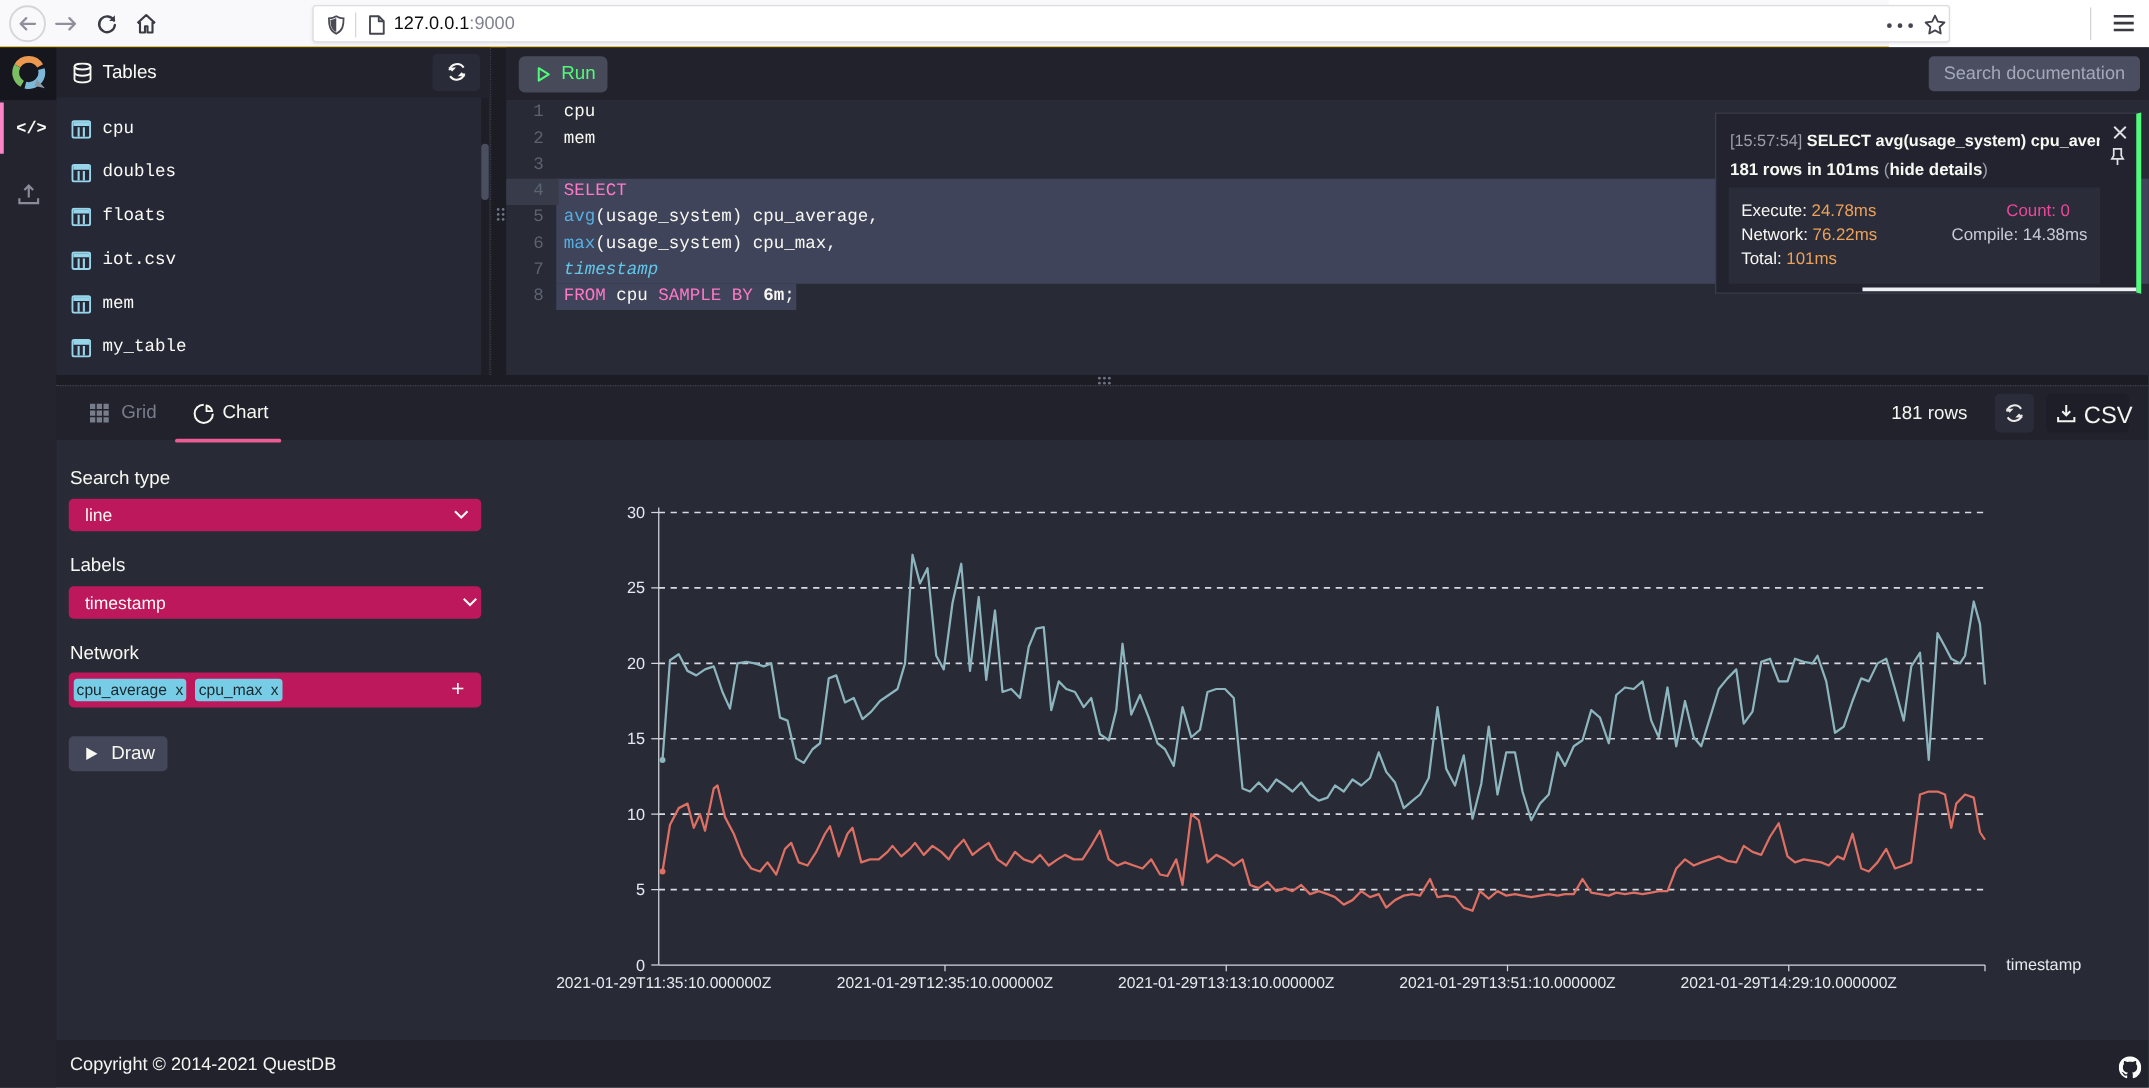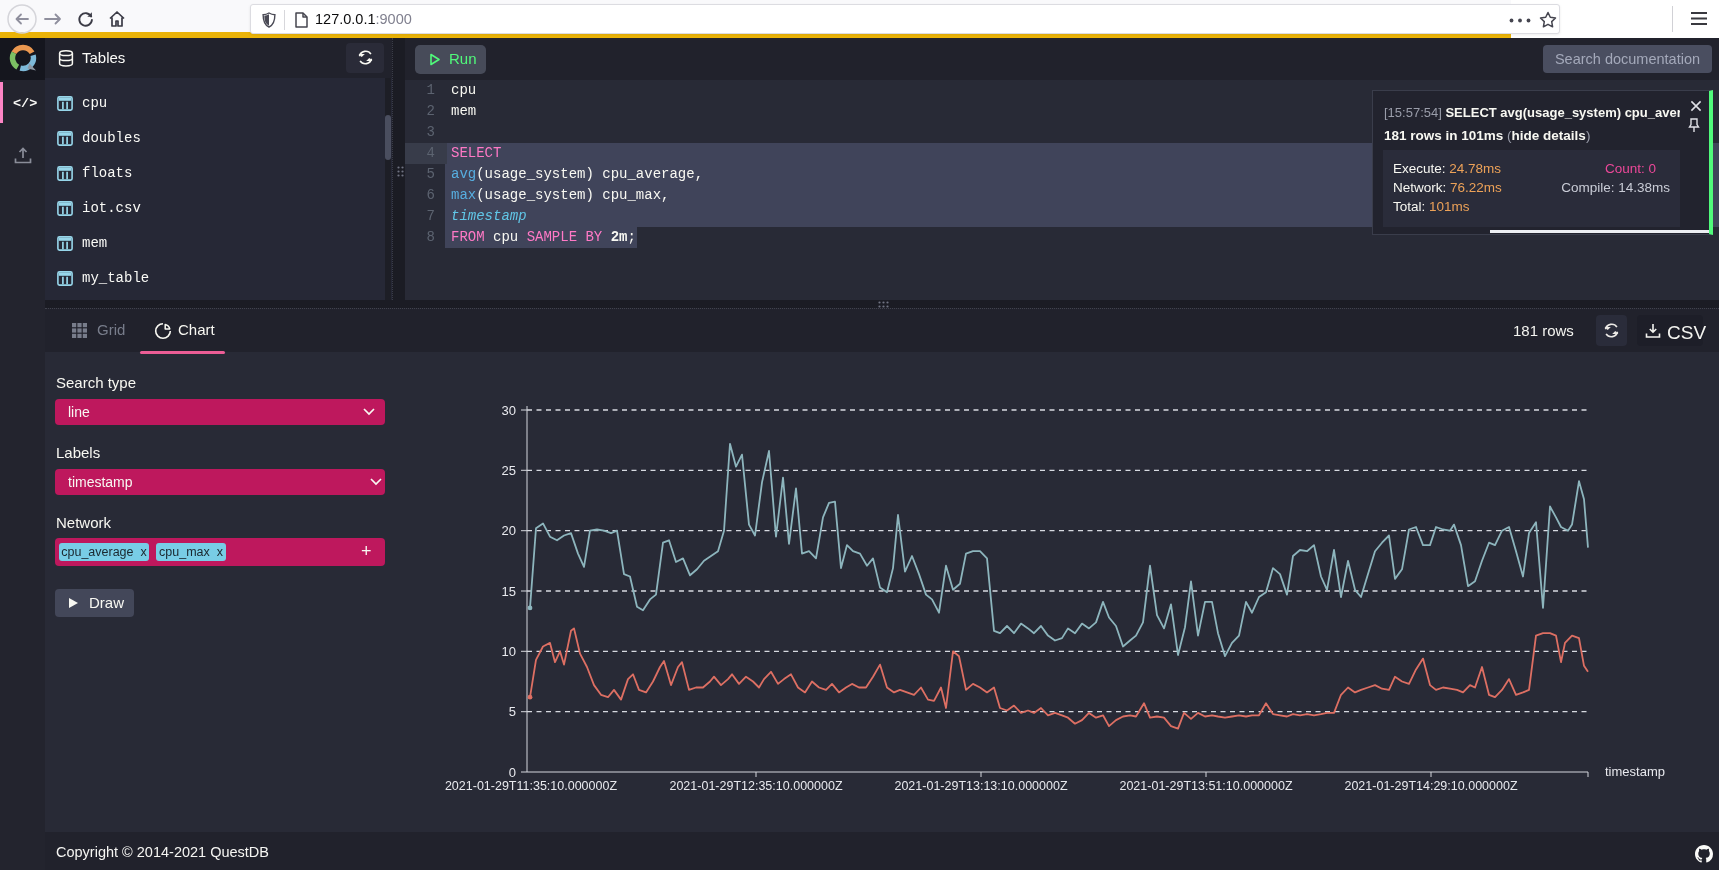--- a/index.html
+++ b/index.html
@@ -1,18 +1,18 @@
 <!DOCTYPE html>
 <html><head><meta charset="utf-8"><title>QuestDB Console</title>
 <style>
 *{margin:0;padding:0;box-sizing:border-box;}
 html,body{width:1719px;height:870px;overflow:hidden;background:#fff;font-family:"Liberation Sans",sans-serif;}
 .abs{position:absolute;}
 
-#chrome{position:absolute;left:0;top:0;width:1511px;height:38px;background:#f9f9fb;border-bottom:6px solid #eab308;}
+#chrome{position:absolute;left:0;top:0;width:1511px;height:38px;background:#f9f9fb;border-bottom:1px solid #eab308;}
 #urlbar{position:absolute;left:250px;top:4px;width:1310px;height:30px;background:#fff;border:1px solid #dcdce1;border-radius:3px;box-shadow:0 1px 3px rgba(0,0,0,.08);}
 .curl{color:#0c0c0d;font-size:14.5px;} .curl .p{color:#80808f;}
 
 #app{position:absolute;left:0;top:38px;width:1719px;height:832px;background:#21222c;color:#f8f8f2;}
 #rail{position:absolute;left:0;top:38px;width:45px;height:832px;background:#23242e;}
 #logobox{position:absolute;left:0;top:0;width:45px;height:42px;background:#15161e;}
 #pinkbar{position:absolute;left:0;top:44px;width:3px;height:41px;background:#fc85c5;}
 #tablespanel{position:absolute;left:45px;top:0;width:347px;height:262px;background:#262836;}
 #tablesheader{position:absolute;left:0;top:0;width:347px;height:40px;background:#21222c;}
 .trow{position:absolute;left:0;width:330px;height:35px;}
@@ -199,21 +199,21 @@
         <div class="cl" style="top:42px"></div>
     <div class="gut" style="top:63px">4</div>
         <div class="cl" style="top:63px"><span class="k">SELECT</span></div>
     <div class="gut" style="top:84px">5</div>
         <div class="cl" style="top:84px"><span class="f">avg</span><span>(usage_system) cpu_average,</span></div>
     <div class="gut" style="top:105px">6</div>
         <div class="cl" style="top:105px"><span class="f">max</span><span>(usage_system) cpu_max,</span></div>
     <div class="gut" style="top:126px">7</div>
         <div class="cl" style="top:126px"><span class="ts">timestamp</span></div>
     <div class="gut" style="top:147px">8</div>
-        <div class="cl" style="top:147px"><span class="k">FROM</span><span> cpu </span><span class="k">SAMPLE BY</span><span> <b>2m</b>;</span></div>
+        <div class="cl" style="top:147px"><span class="k">FROM</span><span> cpu </span><span class="k">SAMPLE BY</span><span> <b>6m</b>;</span></div>
 
   </div>
  </div>
 
  <div id="gap">
       <svg class="abs" style="left:833px;top:1px" width="11" height="7" viewBox="0 0 11 7">
         <g fill="#6f7382">
           <circle cx="1.5" cy="1.5" r="1.1"></circle>
           <circle cx="5.5" cy="1.5" r="1.1"></circle>
           <circle cx="9.5" cy="1.5" r="1.1"></circle>

